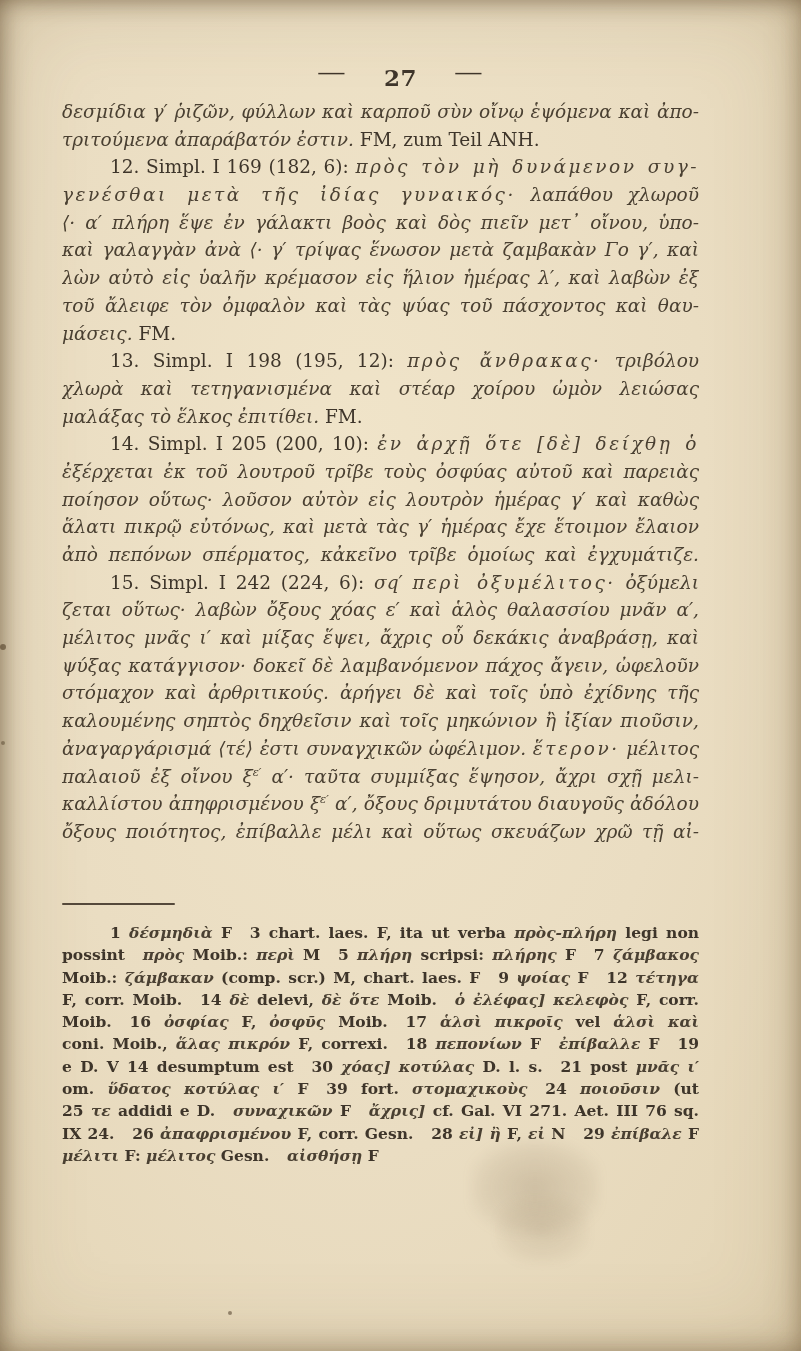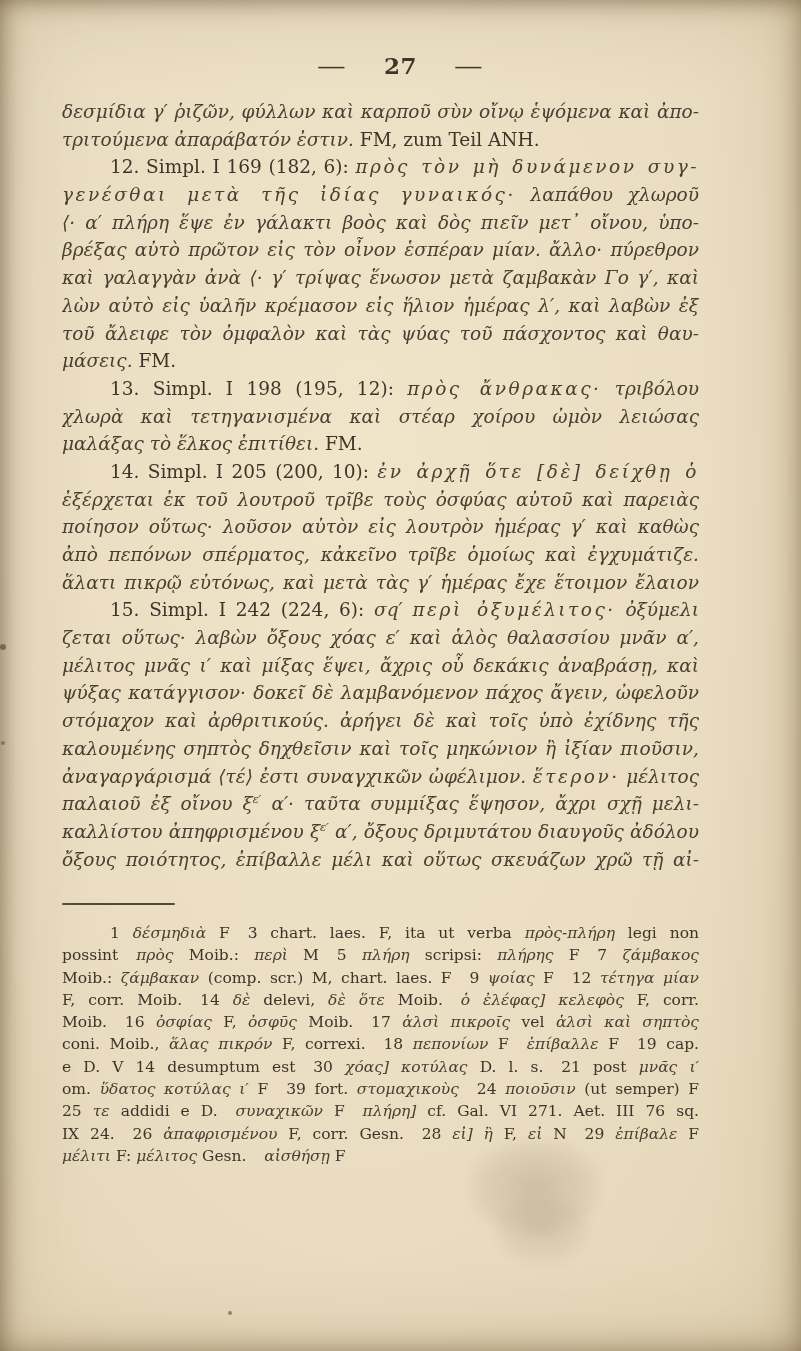--- a/index.html
+++ b/index.html
@@ -23,33 +23,33 @@
       inset -16px 0 34px -16px rgba(110, 85, 50, 0.38),
       inset 0 -16px 34px -16px rgba(110, 85, 50, 0.32);
   }
 
   .pagenum-row {
     position: absolute; top: 52px; left: 0; width: 801px;
     display: flex; justify-content: center; align-items: center; gap: 40px;
     color: #3f362b; font-size: 23px; letter-spacing: 0.5px;
   }
   .pagenum-row .dash { transform: scaleX(1.25); }
-  .pagenum-row .pnum { font-weight: bold; }
+  .pagenum-row .pnum { font-weight: bold; margin-top: 12px; }
 
   #main-text {
     position: absolute; top: 98px; left: 62px; width: 637px;
     font-size: 18.5px; color: #453b2f;
   }
   #main-text .tline {
     position: relative; height: 27.7px; line-height: 27.7px;
     overflow: hidden; white-space: normal;
   }
   #apparatus {
     position: absolute; top: 922px; left: 62px; width: 637px;
-    font-size: 15.5px; color: #443a2f;
+    font-size: 15.5px; color: #443a2f; font-weight: bold;
   }
   #apparatus .tline {
     position: relative; height: 22.3px; line-height: 22.3px;
     overflow: hidden;
   }
   .tline.just { text-align: justify; text-align-last: justify; }
   .tline.indent { padding-left: 48px; }
 
   .gk { font-style: italic; color: #4a4032; }
   .sgk { letter-spacing: 0.135em; word-spacing: 0.12em; }
@@ -86,33 +86,32 @@
     <span class="pnum">27</span>
     <span class="dash">—</span>
   </div>
 
   <div id="main-text">
       <div class="tline just"><span class="gk">δεσμίδια γ′ ῥιζῶν, φύλλων καὶ καρποῦ σὺν οἴνῳ ἑψόμενα καὶ ἀπο-</span></div>
       <div class="tline"><span class="gk">τριτούμενα ἀπαράβατόν ἐστιν.</span><span class="lt">  FM, zum Teil ANH.</span></div>
       <div class="tline just indent"><span class="lt">12. Simpl. I 169 (182, 6): </span><span class="gk sgk">πρὸς τὸν μὴ δυνάμενον συγ-</span></div>
       <div class="tline just"><span class="gk sgk">γενέσθαι μετὰ τῆς ἰδίας γυναικός·</span><span class="gk"> λαπάθου χλωροῦ ἀγρίου</span></div>
       <div class="tline just"><span class="gk">⟨· α′ πλήρη ἕψε ἐν γάλακτι βοὸς καὶ δὸς πιεῖν μετ᾽ οἴνου, ὑπο-</span></div>
-      <div class="tline just"><span class="gk">βρέξας αὐτὸ πρῶτον εἰς τὸν οἶνον ἑσπέραν μίαν. ἄλλο· πύρεθρον</span></div>
       <div class="tline just"><span class="gk">καὶ γαλαγγὰν ἀνὰ ⟨· γ′ τρίψας ἕνωσον μετὰ ζαμβακὰν Γο γ′, καὶ βα-</span></div>
       <div class="tline just"><span class="gk">λὼν αὐτὸ εἰς ὑαλῆν κρέμασον εἰς ἥλιον ἡμέρας λ′, καὶ λαβὼν ἐξ αὐ-</span></div>
       <div class="tline just"><span class="gk">τοῦ ἄλειφε τὸν ὀμφαλὸν καὶ τὰς ψύας τοῦ πάσχοντος καὶ θαυ-</span></div>
       <div class="tline"><span class="gk">μάσεις.</span><span class="lt">  FM.</span></div>
       <div class="tline just indent"><span class="lt">13. Simpl. I 198 (195, 12): </span><span class="gk sgk">πρὸς ἄνθρακας·</span><span class="gk"> τριβόλου φύλλα</span></div>
       <div class="tline just"><span class="gk">χλωρὰ καὶ τετηγανισμένα καὶ στέαρ χοίρου ὠμὸν λειώσας προκατα-</span></div>
       <div class="tline"><span class="gk">μαλάξας τὸ ἕλκος ἐπιτίθει.</span><span class="lt">  FM.</span></div>
       <div class="tline just indent"><span class="lt">14. Simpl. I 205 (200, 10): </span><span class="gk sgk">ἐν ἀρχῇ ὅτε [δὲ] δείχθῃ ὁ ἐλέφας</span></div>
       <div class="tline just"><span class="gk">ἐξέρχεται ἐκ τοῦ λουτροῦ τρῖβε τοὺς ὀσφύας αὐτοῦ καὶ παρειὰς</span></div>
       <div class="tline just"><span class="gk">ποίησον οὕτως· λοῦσον αὐτὸν εἰς λουτρὸν ἡμέρας γ′ καὶ καθὼς</span></div>
+      <div class="tline just"><span class="gk">ἅλατι πικρῷ εὐτόνως, καὶ μετὰ τὰς γ′ ἡμέρας ἔχε ἕτοιμον ἔλαιον</span></div>
       <div class="tline just"><span class="gk">ἀπὸ πεπόνων σπέρματος, κἀκεῖνο τρῖβε ὁμοίως καὶ ἐγχυμάτιζε.</span></div>
-      <div class="tline just"><span class="gk">ἅλατι πικρῷ εὐτόνως, καὶ μετὰ τὰς γ′ ἡμέρας ἔχε ἕτοιμον ἔλαιον</span></div>
       <div class="tline just indent"><span class="lt">15. Simpl. I 242 (224, 6): </span><span class="gk">σq′ </span><span class="gk sgk">περὶ ὀξυμέλιτος·</span><span class="gk"> ὀξύμελι σκευά-</span></div>
       <div class="tline just"><span class="gk">ζεται οὕτως· λαβὼν ὄξους χόας ε′ καὶ ἁλὸς θαλασσίου μνᾶν α′,</span></div>
       <div class="tline just"><span class="gk">μέλιτος μνᾶς ι′ καὶ μίξας ἕψει, ἄχρις οὗ δεκάκις ἀναβράσῃ, καὶ</span></div>
       <div class="tline just"><span class="gk">ψύξας κατάγγισον· δοκεῖ δὲ λαμβανόμενον πάχος ἄγειν, ὠφελοῦν</span></div>
       <div class="tline just"><span class="gk">στόμαχον καὶ ἀρθριτικούς. ἀρήγει δὲ καὶ τοῖς ὑπὸ ἐχίδνης τῆς</span></div>
       <div class="tline just"><span class="gk">καλουμένης σηπτὸς δηχθεῖσιν καὶ τοῖς μηκώνιον ἢ ἰξίαν πιοῦσιν,</span></div>
       <div class="tline just"><span class="gk">ἀναγαργάρισμά ⟨τέ⟩ ἐστι συναγχικῶν ὠφέλιμον. </span><span class="gk sgk">ἕτερον·</span><span class="gk"> μέλιτος</span></div>
       <div class="tline just"><span class="gk">παλαιοῦ ἐξ οἴνου ξ</span><span class="gk sup">ε′</span><span class="gk"> α′· ταῦτα συμμίξας ἕψησον, ἄχρι σχῇ μελι-</span></div>
       <div class="tline just"><span class="gk">καλλίστου ἀπηφρισμένου ξ</span><span class="gk sup">ε′</span><span class="gk"> α′, ὄξους δριμυτάτου διαυγοῦς ἀδόλου</span></div>
       <div class="tline just"><span class="gk">ὄξους ποιότητος, ἐπίβαλλε μέλι καὶ οὕτως σκευάζων χρῶ τῇ αἰ-</span></div>
@@ -122,21 +121,21 @@
 
   <div id="apparatus">
       <div class="tline just indent"><span class="lt">1 </span><span class="gk">δέσμηδιὰ</span><span class="lt"> F</span><span class="gap"></span><span class="lt">3 chart. laes. F, ita ut verba </span><span class="gk">πρὸς-πλήρη</span><span class="lt"> legi non</span></div>
       <div class="tline just"><span class="lt">possint</span><span class="gap"></span><span class="gk">πρὸς</span><span class="lt"> Moib.: </span><span class="gk">περὶ</span><span class="lt"> M</span><span class="gap"></span><span class="lt">5 </span><span class="gk">πλήρη</span><span class="lt"> scripsi: </span><span class="gk">πλήρης</span><span class="lt"> F</span><span class="gap"></span><span class="lt">7 </span><span class="gk">ζάμβακος</span></div>
       <div class="tline just"><span class="lt">Moib.: </span><span class="gk">ζάμβακαν</span><span class="lt"> (comp. scr.) M, chart. laes. F</span><span class="gap"></span><span class="lt">9 </span><span class="gk">ψοίας</span><span class="lt"> F</span><span class="gap"></span><span class="lt">12 </span><span class="gk">τέτηγα μίαν</span></div>
       <div class="tline just"><span class="lt">F, corr. Moib.</span><span class="gap"></span><span class="lt">14 </span><span class="gk">δὲ</span><span class="lt"> delevi, </span><span class="gk">δὲ ὅτε</span><span class="lt"> Moib.</span><span class="gap"></span><span class="gk">ὁ ἐλέφας] κελεφὸς</span><span class="lt"> F, corr.</span></div>
       <div class="tline just"><span class="lt">Moib.</span><span class="gap"></span><span class="lt">16 </span><span class="gk">ὀσφίας</span><span class="lt"> F, </span><span class="gk">ὀσφῦς</span><span class="lt"> Moib.</span><span class="gap"></span><span class="lt">17 </span><span class="gk">ἁλσὶ πικροῖς</span><span class="lt"> vel </span><span class="gk">ἁλσὶ καὶ σηπτὸς</span></div>
       <div class="tline just"><span class="lt">coni. Moib., </span><span class="gk">ἅλας πικρόν</span><span class="lt"> F, correxi.</span><span class="gap"></span><span class="lt">18 </span><span class="gk">πεπονίων</span><span class="lt"> F</span><span class="gap"></span><span class="gk">ἐπίβαλλε</span><span class="lt"> F</span><span class="gap"></span><span class="lt">19 cap.</span></div>
       <div class="tline just"><span class="lt">e D. V 14 desumptum est</span><span class="gap"></span><span class="lt">30 </span><span class="gk">χόας] κοτύλας</span><span class="lt"> D. l. s.</span><span class="gap"></span><span class="lt">21 post </span><span class="gk">μνᾶς ι′</span></div>
       <div class="tline just"><span class="lt">om. </span><span class="gk">ὕδατος κοτύλας ι′</span><span class="lt"> F</span><span class="gap"></span><span class="lt">39 fort. </span><span class="gk">στομαχικοὺς</span><span class="gap"></span><span class="lt">24 </span><span class="gk">ποιοῦσιν</span><span class="lt"> (ut semper) F</span></div>
-      <div class="tline just"><span class="lt">25 </span><span class="gk">τε</span><span class="lt"> addidi e D.</span><span class="gap"></span><span class="gk">συναχικῶν</span><span class="lt"> F</span><span class="gap"></span><span class="gk">πλήρη]</span><span class="lt"> cf. Gal. VI 271. Aet. III 76 sq.</span></div>
+      <div class="tline just"><span class="lt">25 </span><span class="gk">τε</span><span class="lt"> addidi e D.</span><span class="gap"></span><span class="gk">συναχικῶν</span><span class="lt"> F</span><span class="gap"></span><span class="gk">ἄχρις]</span><span class="lt"> cf. Gal. VI 271. Aet. III 76 sq.</span></div>
       <div class="tline just"><span class="lt">IX 24.</span><span class="gap"></span><span class="lt">26 </span><span class="gk">ἀπαφρισμένου</span><span class="lt"> F, corr. Gesn.</span><span class="gap"></span><span class="lt">28 </span><span class="gk">εἰ] ἢ</span><span class="lt"> F, </span><span class="gk">εἰ</span><span class="lt"> N</span><span class="gap"></span><span class="lt">29 </span><span class="gk">ἐπίβαλε</span><span class="lt"> F</span></div>
       <div class="tline"><span class="gk">μέλιτι</span><span class="lt"> F: </span><span class="gk">μέλιτος</span><span class="lt"> Gesn.</span><span class="gap"></span><span class="gk">αἰσθήσῃ</span><span class="lt"> F</span></div>
     </div>
 
   <div class="smudge s1"></div>
   <div class="smudge s2"></div>
   <div class="speck k1"></div>
   <div class="speck k2"></div>
   <div class="speck k3"></div>
 

